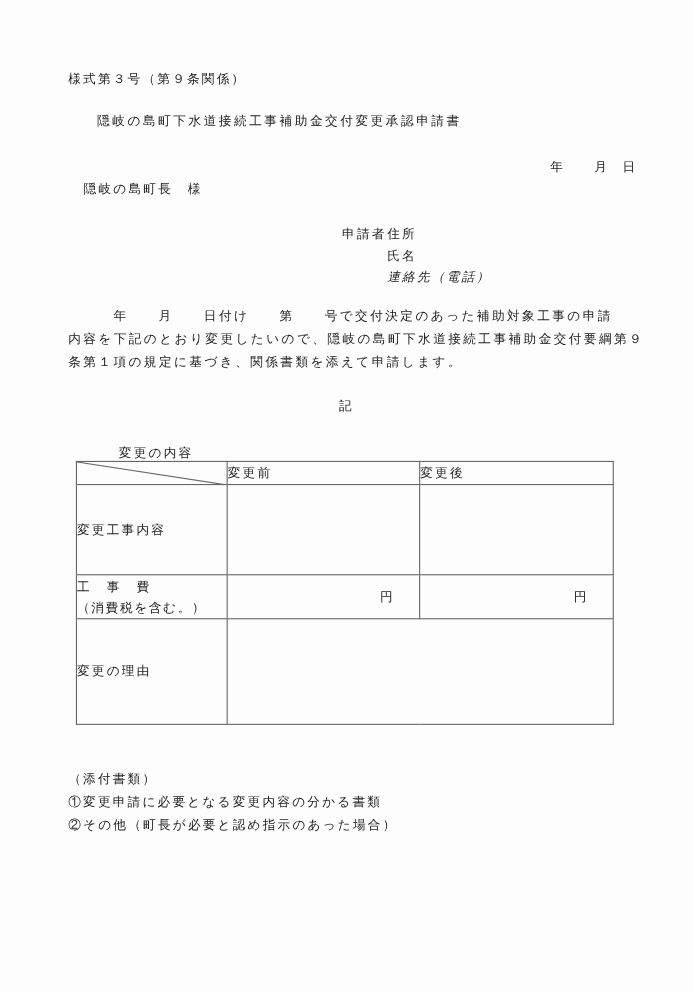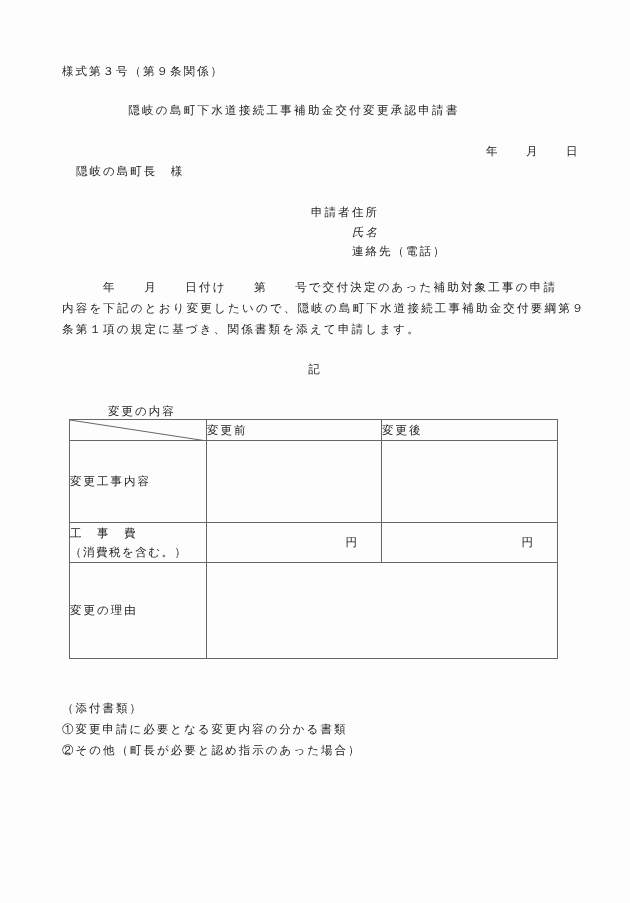--- a/index.html
+++ b/index.html
@@ -2,29 +2,29 @@
 <html><head>
   <meta charset="utf-8">
   <style>
     html, body { margin: 0; padding: 0; }
     body {
       width: 630px; height: 903px; background: #fdfdfd; position: relative; overflow: hidden;
       font-family: "DejaVu Serif", "Liberation Serif", serif; color: #222; font-size: 11.5px;
     }
     .abs { position: absolute; white-space: nowrap; letter-spacing: 2px; }
     #form-number { left: 62px; top: 64px; }
-    #doc-title { left: 0; width: 508px; top: 103px; text-align: center; letter-spacing: 2.3px; padding-left: 40px; }
-    #date-line { left: 486px; top: 144px; letter-spacing: 0; }
+    #doc-title { left: 0; width: 508px; top: 103px; text-align: center; letter-spacing: 2.3px; }
+    #date-line { left: 486px; top: 144px; letter-spacing: 0; text-align: center; }
     #date-line span { display: inline-block; }
     #addressee { left: 76px; top: 164px; }
     #applicant-label { left: 311px; top: 205px; }
     .app-field { left: 352px; }
     #app-address { top: 205px; }
-    #app-name { top: 225px; font-style: italic; }
-    #app-contact { top: 244px; }
+    #app-name { top: 225px; }
+    #app-contact { top: 244px; font-style: italic; }
     #body-text { left: 62px; top: 277px; width: 520px; line-height: 21px; letter-spacing: 2.2px; white-space: normal; }
     #body-text .line { display: block; white-space: nowrap; }
     #ki { left: 0; width: 630px; top: 362px; text-align: center; }
     #table-caption { left: 76px; top: 404px; margin-left: 32px; }
     table {
       position: absolute; left: 69px; top: 419px; border-collapse: collapse;
       width: 488px; table-layout: fixed;
     }
     td { border: 1px solid #666; padding: 0; letter-spacing: 2px; vertical-align: middle; }
     .diag { position: relative; }

